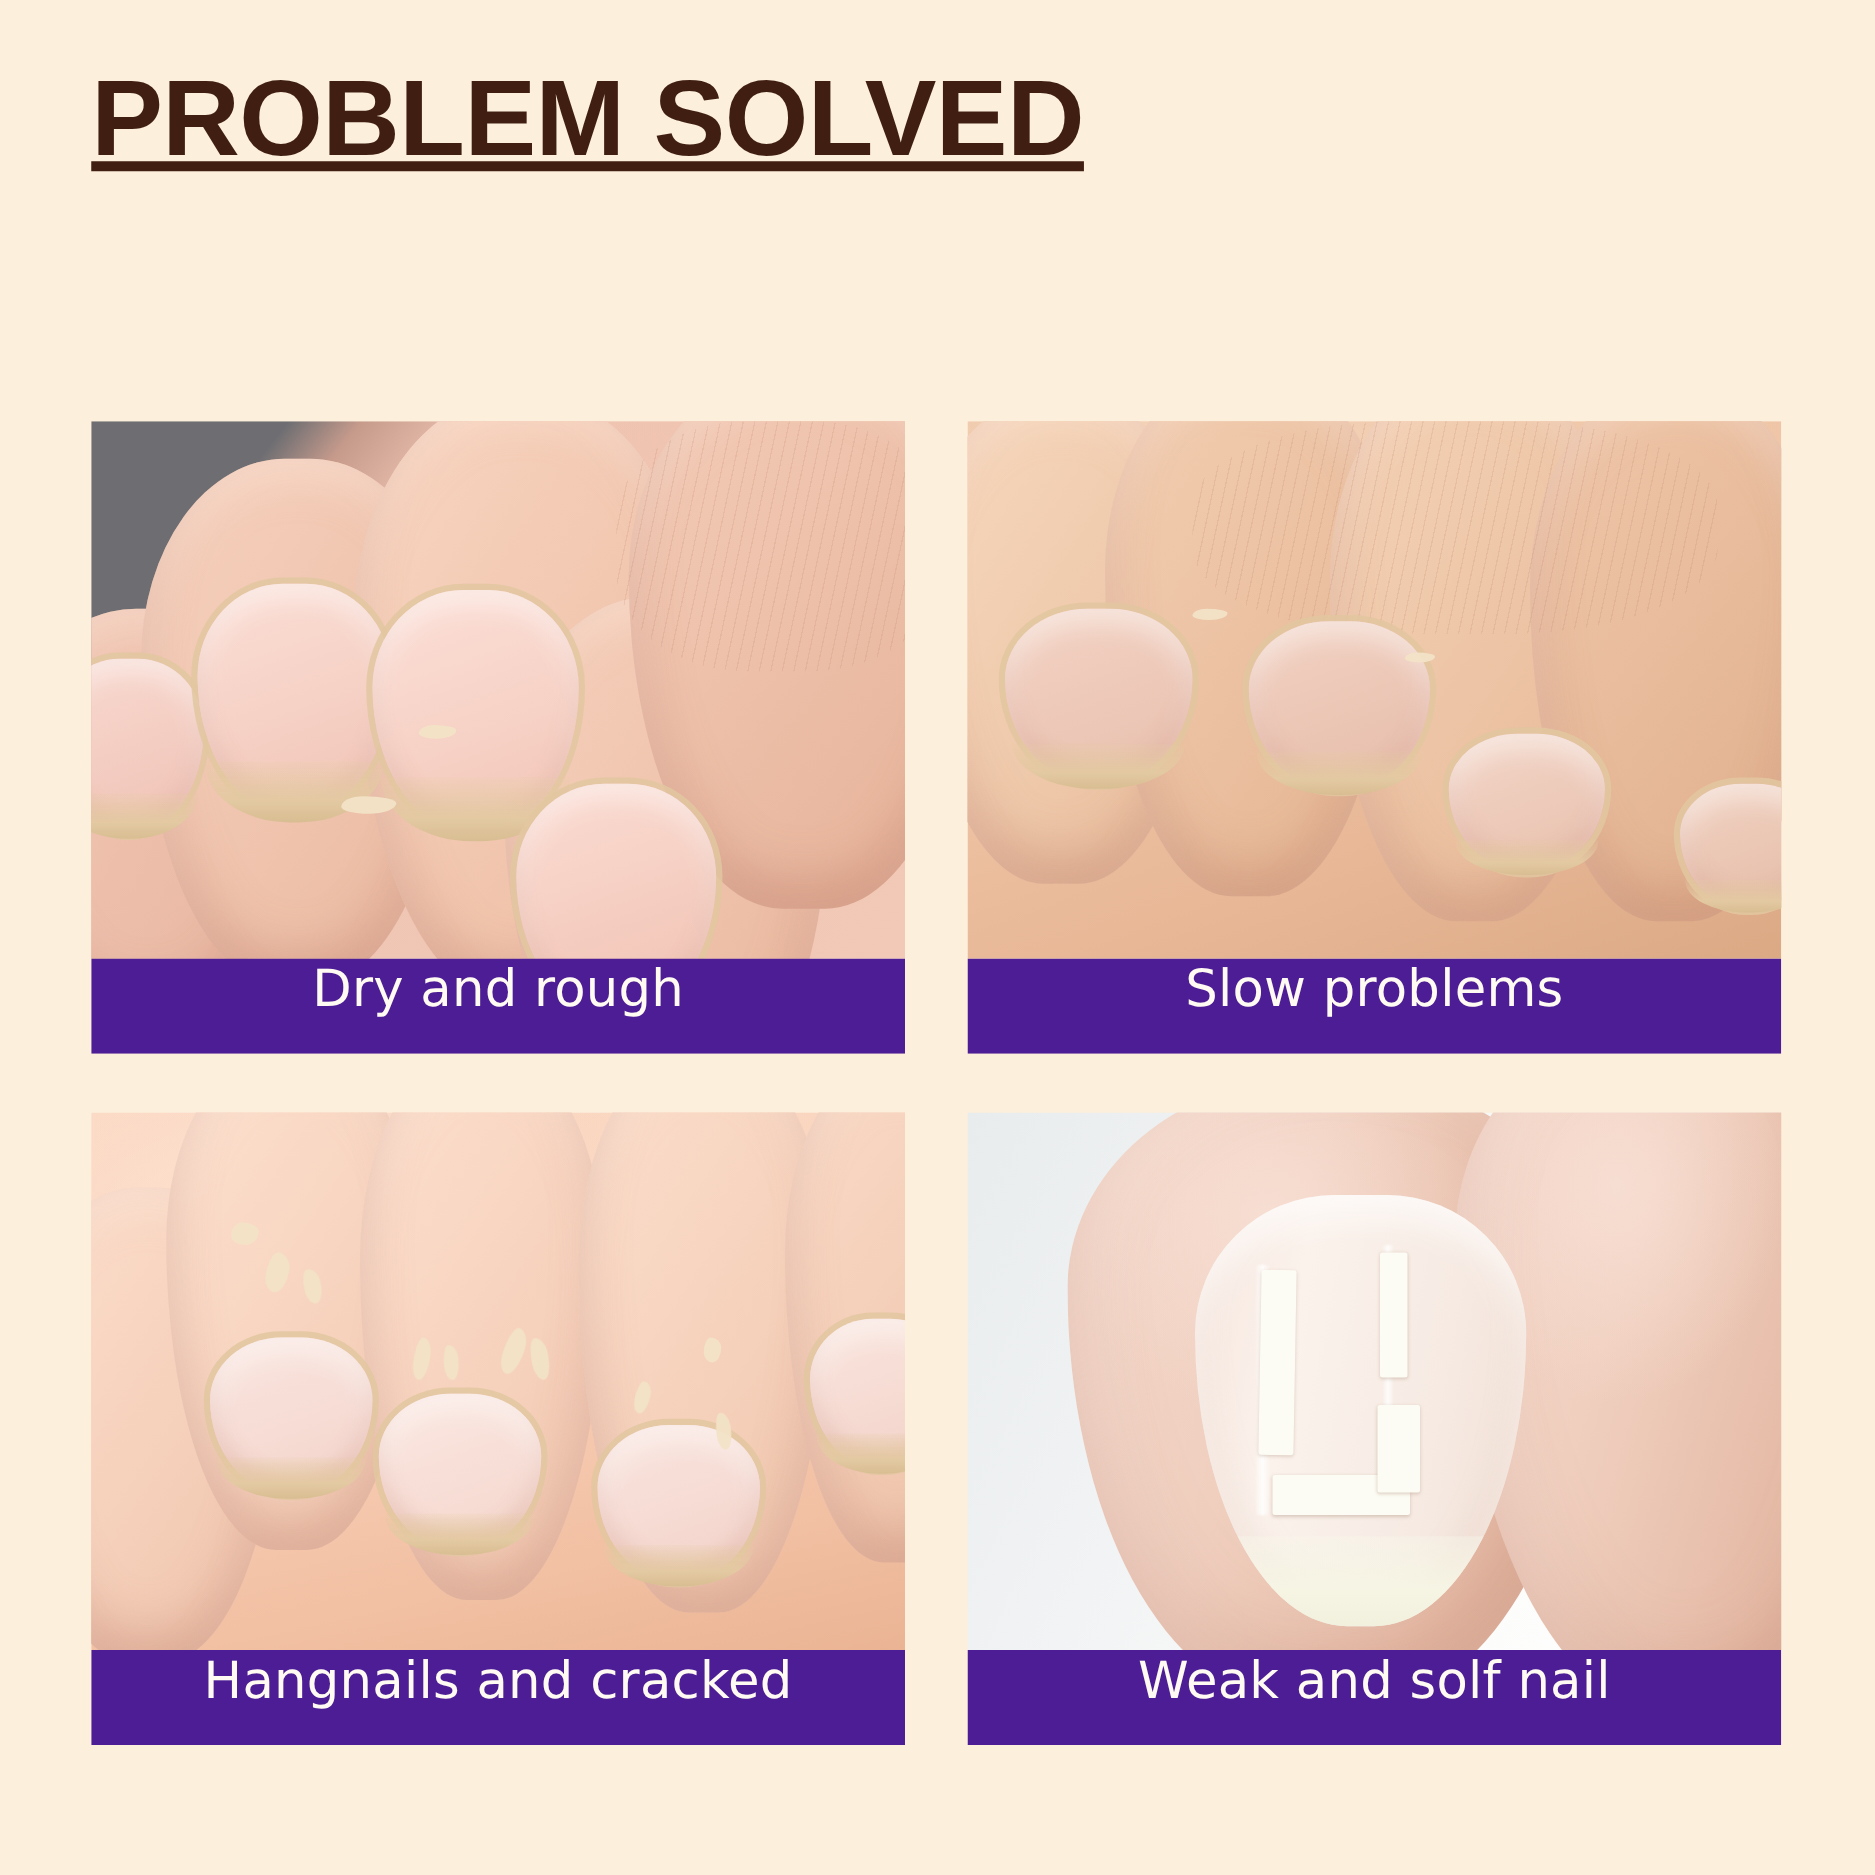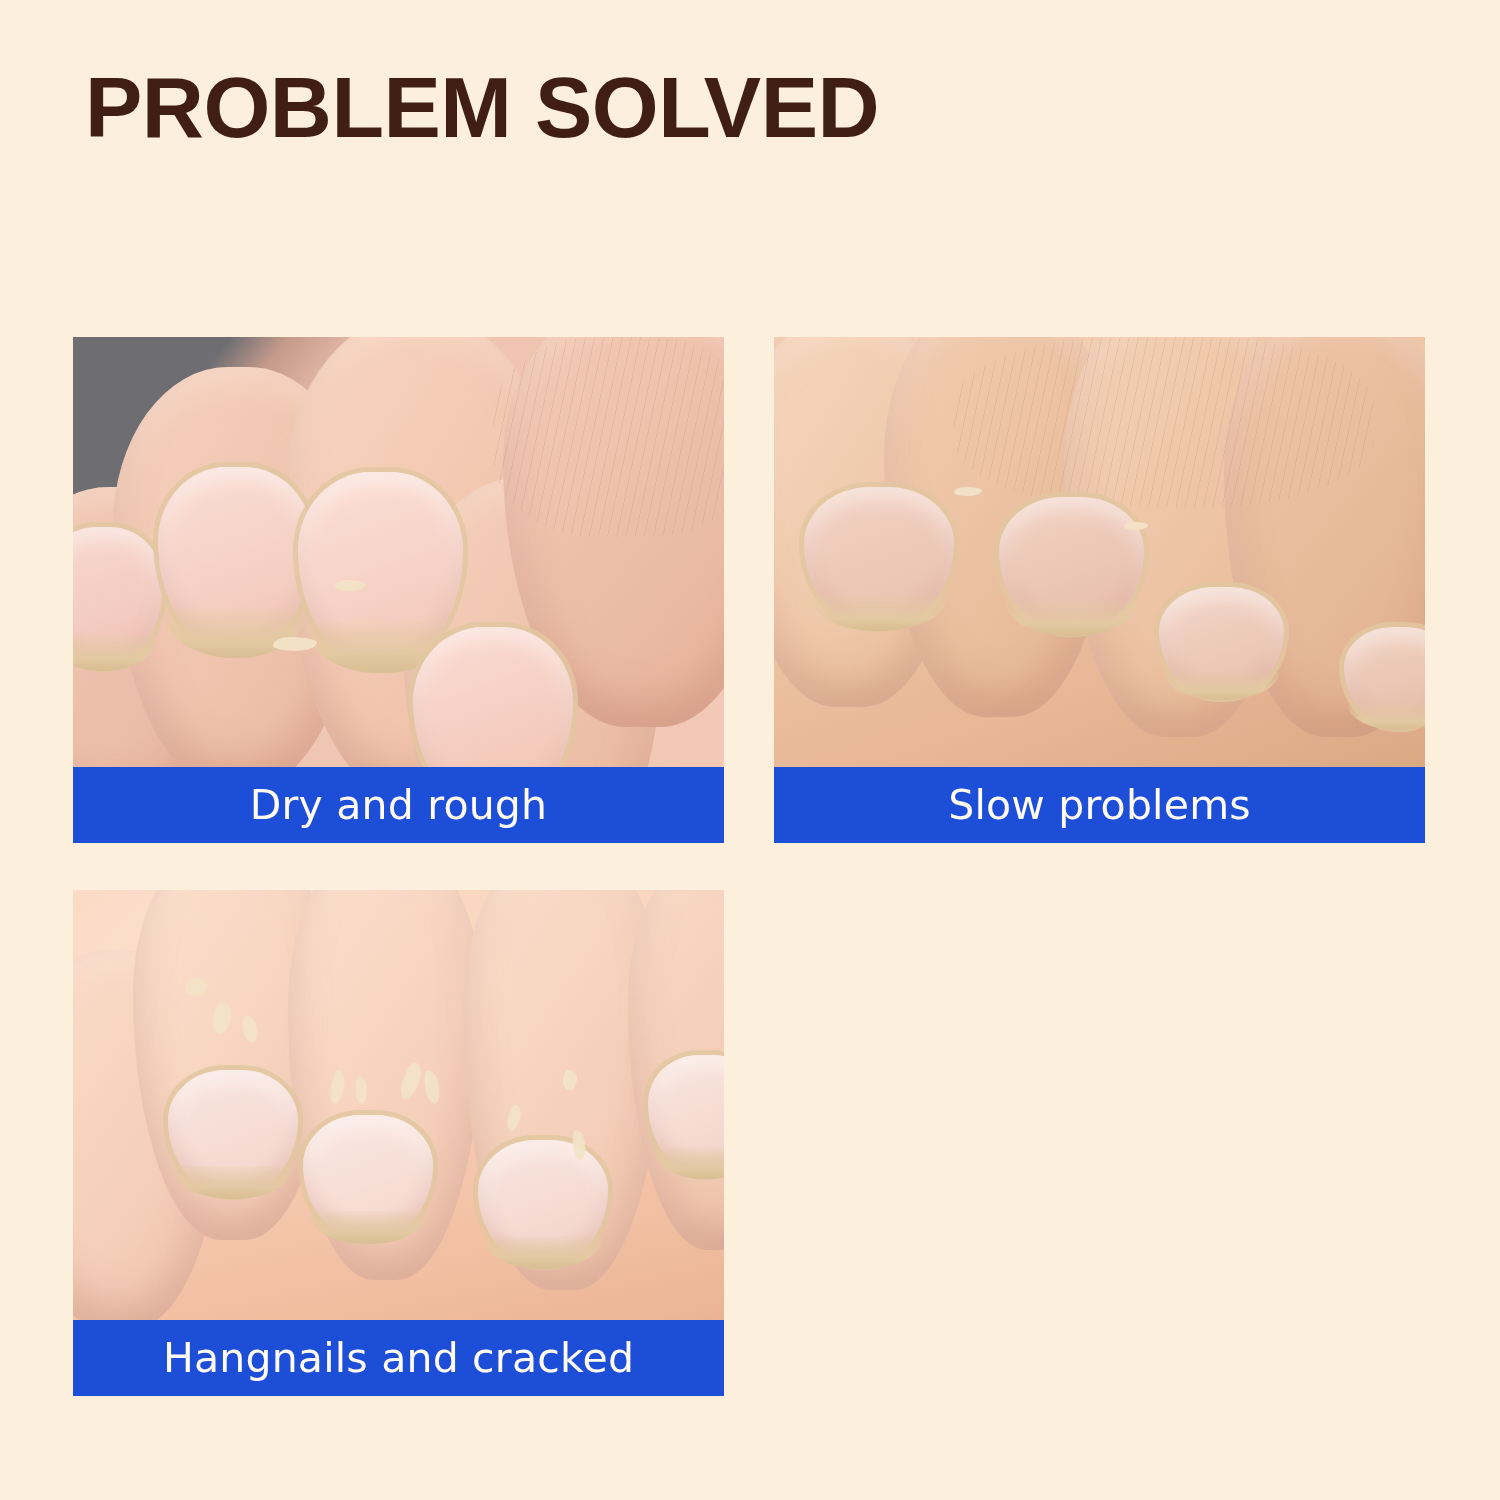--- a/index.html
+++ b/index.html
@@ -21,22 +21,23 @@
     left: 73px;
     top: 52px;
     width: 1352px;
   }
   .page-title {
     font-size: 86px;
     line-height: 1.0;
     font-weight: bold;
     letter-spacing: -0.5px;
     color: #401f12;
-    margin: 12px;
+    margin: 0;
     font-family: "Liberation Sans", sans-serif;
+    text-decoration: underline;
   }
   .page-subtitle {
     margin: 0;
     margin-top: 38px;
     font-size: 41px;
     line-height: 1.35;
     font-weight: 300;
     color: #3a2114;
     letter-spacing: 0.1px;
     white-space: pre-line;
@@ -68,23 +69,22 @@
     width: 651px;
     height: 430px;
     overflow: hidden;
   }
   .caption-bar {
     position: absolute;
     left: 0;
     top: 430px;
     width: 651px;
     height: 76px;
-    background: #1d4ed8;
+    background: #4c1d95;
     display: flex;
-    align-items: center;
     justify-content: center;
   }
   .caption-text {
     color: #fffaf2;
     font-size: 41px;
     font-weight: 400;
     letter-spacing: 0.2px;
     font-family: "DejaVu Sans", sans-serif;
   }
 
@@ -271,14 +271,33 @@
       <div class="flake" style="left:352px;top:180px;width:14px;height:34px;transform:rotate(-12deg);"></div>
       <div class="flake" style="left:435px;top:215px;width:12px;height:26px;transform:rotate(12deg);"></div>
       <div class="flake" style="left:490px;top:180px;width:14px;height:20px;"></div>
       <div class="flake" style="left:500px;top:240px;width:12px;height:30px;transform:rotate(-8deg);"></div>
     </div>
     <div class="caption-bar">
       <span class="caption-text">Hangnails and cracked</span>
     </div>
   </div>
 
+  <div class="card">
+    <div class="photo">
+      <div class="skin-base t4-bg"></div>
+      <div class="thumb" style="left:80px;top:-30px;width:420px;height:500px;"></div>
+      <div class="thumb" style="left:390px;top:-60px;width:340px;height:540px;border-radius:40% 30% 40% 50% / 30% 40% 60% 70%;"></div>
+      <div class="big-nail" style="left:182px;top:66px;width:265px;height:345px;">
+        <div class="ridge" style="left:48px;top:56px;width:12px;height:200px;"></div>
+        <div class="ridge" style="left:150px;top:40px;width:9px;height:180px;"></div>
+        <div class="peel" style="left:52px;top:60px;width:28px;height:148px;border-radius:2px;transform:rotate(1deg);"></div>
+        <div class="peel" style="left:148px;top:46px;width:22px;height:100px;border-radius:2px;"></div>
+        <div class="peel" style="left:62px;top:224px;width:110px;height:32px;border-radius:2px;"></div>
+        <div class="peel" style="left:146px;top:168px;width:34px;height:70px;border-radius:2px;"></div>
+        <div class="nail-tip"></div>
+      </div>
+    </div>
+    <div class="caption-bar">
+      <span class="caption-text">Weak and solf nail</span>
+    </div>
+  </div>
 
 </div>
 
 </body></html>

